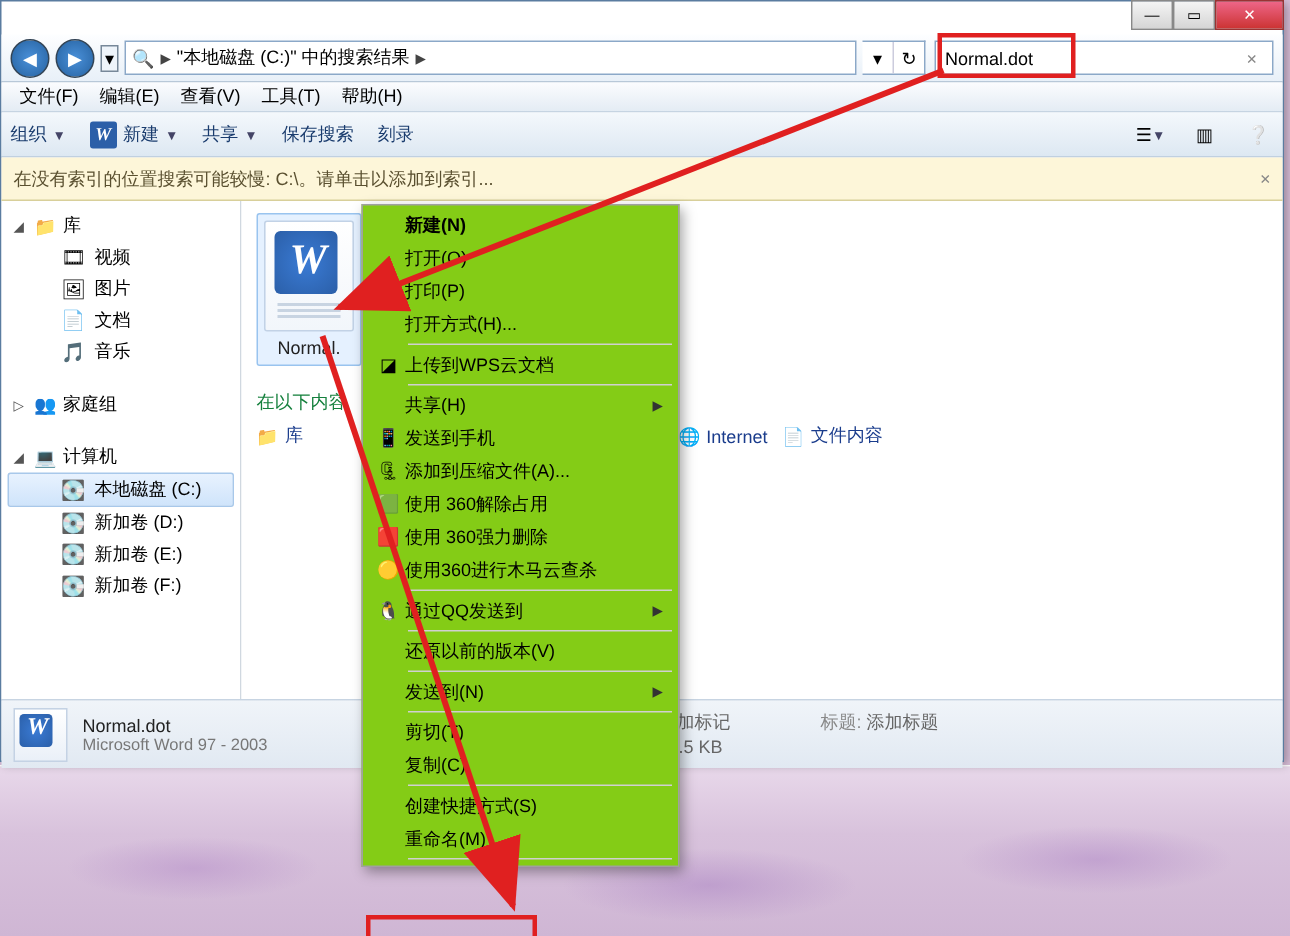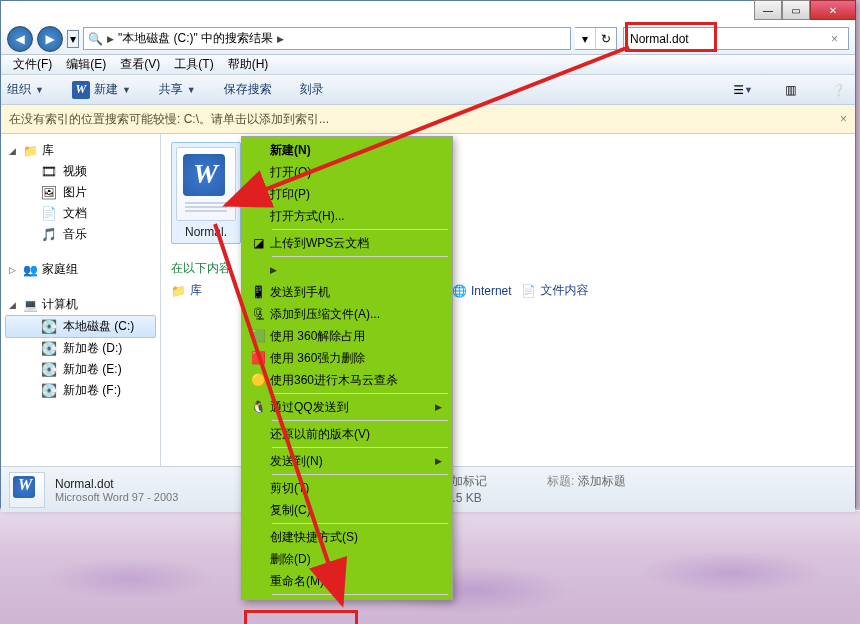--- a/index.html
+++ b/index.html
@@ -19,21 +19,21 @@
 .refbox { width: 42px; height: 23px; border: 1px solid #8ba8c8; border-left: none; background: #fff; display: flex; }
 .refbox > div { flex: 1; display: flex; align-items: center; justify-content: center; border-left: 1px solid #ccd; cursor: pointer; }
 .refbox > div:first-child { border-left: none; }
 .searchbox { width: 226px; height: 23px; border: 1px solid #8ba8c8; background: #fff; display: flex; align-items: center; padding: 0 6px; margin-left: 2px; }
 .searchbox input { border: none; outline: none; flex: 1; font-size: 12px; }
 .searchbox .sx { color: #888; cursor: pointer; padding: 0 4px; }
 
 .menubar { height: 20px; background: linear-gradient(#fbfcfe,#e4ecf4); border-bottom: 1px solid #c6d4e2; display: flex; align-items: center; padding: 0 6px; gap: 2px; }
 .menubar span { padding: 2px 6px; cursor: pointer; }
 
-.toolbar { height: 30px; background: linear-gradient(#f4f8fc,#dde8f2); border-bottom: 1px solid #c0d0e0; display: flex; align-items: center; padding: 0 6px; gap: 28px; }
+.toolbar { height: 30px; background: linear-gradient(#f4f8fc,#dde8f2); border-bottom: 1px solid #c0d0e0; display: flex; align-items: center; padding: 0 6px; gap: 16px; }
 .toolbar .tbtn { display: flex; align-items: center; gap: 4px; cursor: pointer; color: #1a3c6e; }
 .toolbar .tdn { font-size: 9px; color: #446; }
 .toolbar .spacer { flex: 1; }
 .toolbar .ricon { width: 20px; height: 20px; display: flex; align-items: center; justify-content: center; cursor: pointer; }
 
 .infobar { height: 24px; background: #fdf6d9; border-bottom: 1px solid #d8cf9a; display: flex; align-items: center; padding: 14px 8px; color: #5a5030; }
 .infobar .ix { margin-left: auto; cursor: pointer; color: #888; }
 
 .body { display: flex; height: calc(100% - 22px - 32px - 20px - 30px - 24px - 46px); }
 .navpane { width: 160px; border-right: 1px solid #d0d8e0; background: #fff; padding: 6px 4px; overflow: hidden; }
@@ -282,20 +282,21 @@
       <span class="mlbl">打开方式(H)...</span>
     </div>
     <div class="sep"></div>
     <div class="mi">
       <span class="mico">◪</span>
       <span class="mlbl">上传到WPS云文档</span>
     </div>
     <div class="sep"></div>
     <div class="mi">
       <span class="mico"></span>
+      <span class="mlbl">共享(H)</span>
       <span class="mar">▶</span>
     </div>
     <div class="mi">
       <span class="mico">📱</span>
       <span class="mlbl">发送到手机</span>
     </div>
     <div class="mi">
       <span class="mico">🗜</span>
       <span class="mlbl">添加到压缩文件(A)...</span>
     </div>
@@ -334,24 +335,20 @@
       <span class="mlbl">剪切(T)</span>
     </div>
     <div class="mi">
       <span class="mico"></span>
       <span class="mlbl">复制(C)</span>
     </div>
     <div class="sep"></div>
     <div class="mi">
       <span class="mico"></span>
       <span class="mlbl">创建快捷方式(S)</span>
-    </div>
-    <div class="mi">
-      <span class="mico"></span>
-      <span class="mlbl">删除(D)</span>
     </div>
     <div class="mi">
       <span class="mico"></span>
       <span class="mlbl">重命名(M)</span>
     </div>
     <div class="sep"></div>
   </div>
 
 <div class="hi-search"></div>
 <div class="hi-bottom"></div>

